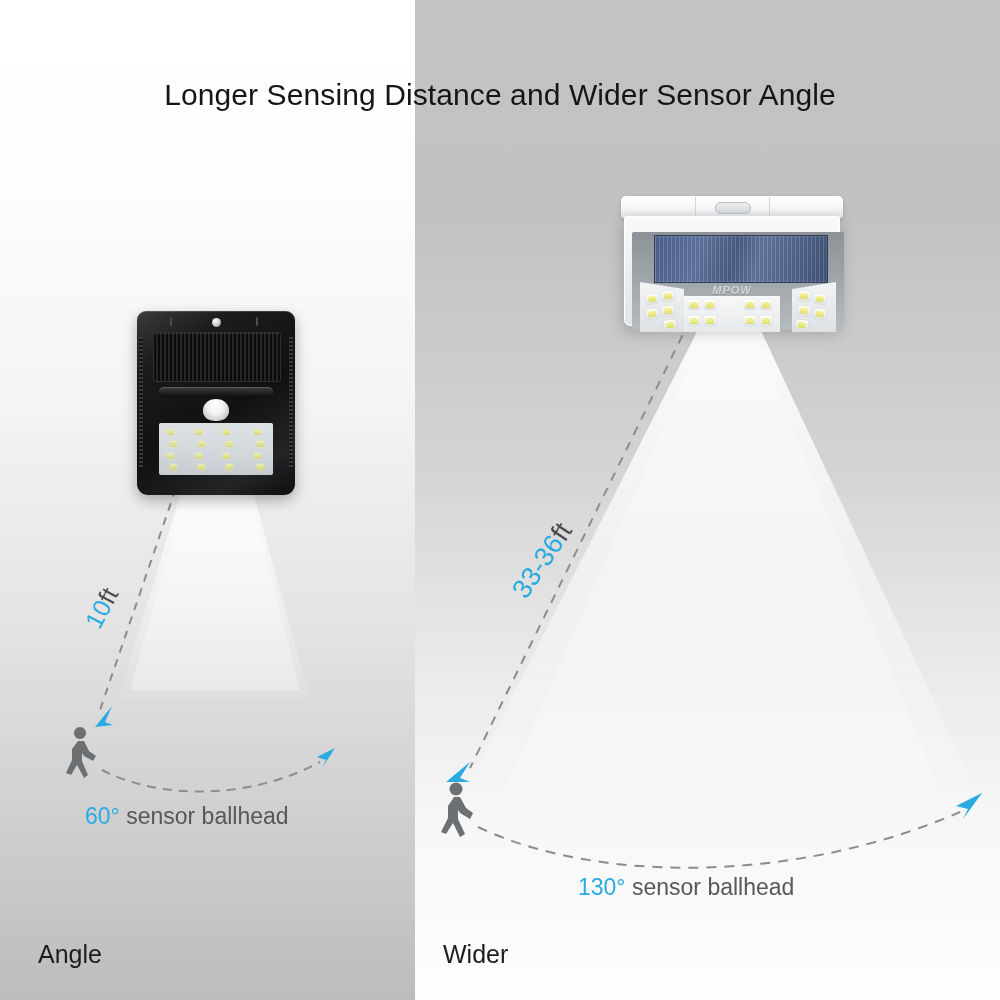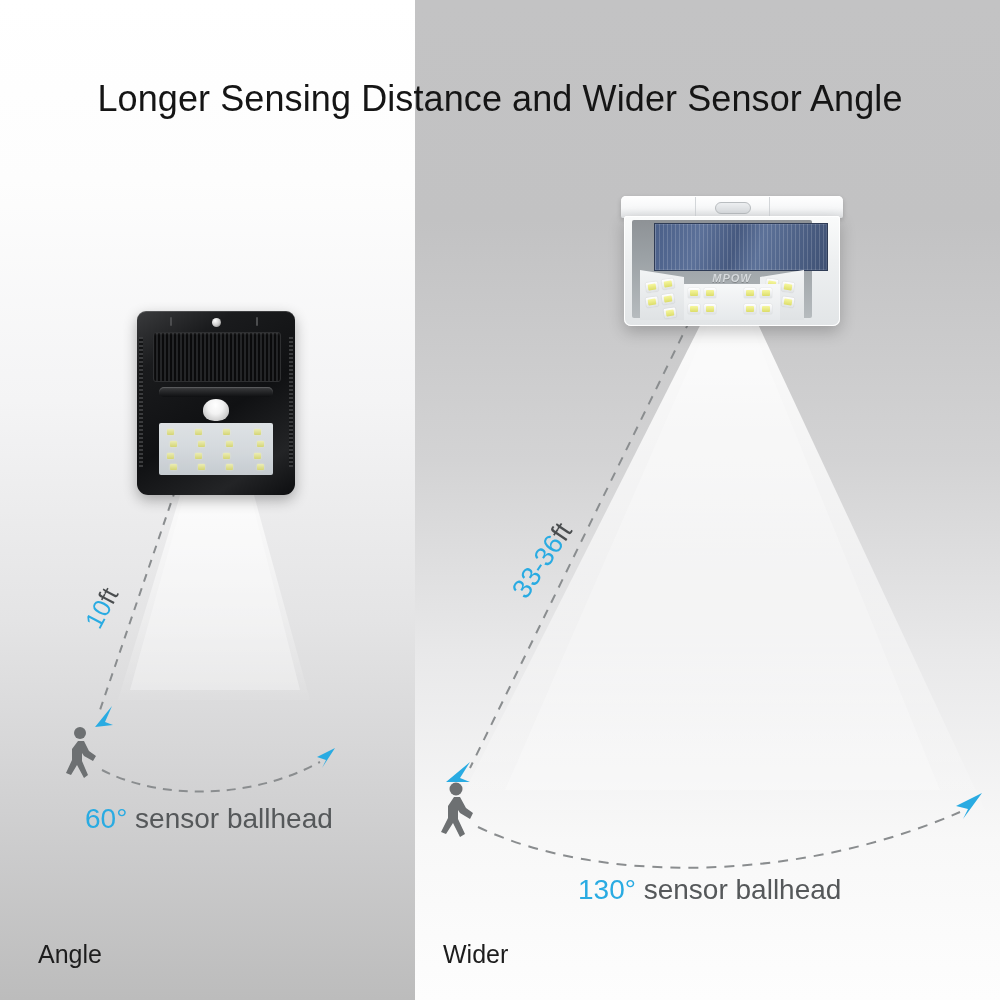--- a/index.html
+++ b/index.html
@@ -18,32 +18,32 @@
   }
   #panel-right{
     left:415px;width:585px;
     background:linear-gradient(to bottom,#c3c3c4 0%,#c2c2c3 22%,#d3d3d4 46%,#e9e9ea 66%,#f8f8f8 84%,#fdfdfd 100%);
   }
 
   
   #title{
     position:absolute;left:0;top:78px;width:1000px;
     text-align:center;
-    font-size:36px;letter-spacing:.1px;
+    font-size:30px;letter-spacing:.1px;
     color:#151515;
     white-space:nowrap;
   }
 
   
   .caption{position:absolute;font-size:25px;color:#1d1d1d;}
   #caption-others{left:38px;top:940px;}
   #caption-ours{left:443px;top:940px;}
 
   
-  .angle-label{position:absolute;font-size:28px;color:#55585a;white-space:nowrap;}
+  .angle-label{position:absolute;font-size:23px;color:#55585a;white-space:nowrap;}
   .angle-label .deg{color:#29abe2;}
   #angle-left{left:85px;top:803px;}
   #angle-right{left:578px;top:874px;}
 
   
   .dist-label{
     position:absolute;font-size:26px;white-space:nowrap;
     transform-origin:left center;
   }
   .dist-label .num{color:#29abe2;}
@@ -119,21 +119,21 @@
   }
   .dr-hood-seam{position:absolute;top:1px;width:1px;height:20px;background:#d3d6d9;}
   #dr-seam-l{left:74px;} #dr-seam-r{left:148px;}
   #dr-body{
     position:absolute;left:3px;top:20px;width:216px;height:110px;
     background:linear-gradient(180deg,#fafbfb 0%,#eef0f1 40%,#e2e5e7 100%);
     border-radius:3px 3px 7px 7px;
     box-shadow:0 6px 16px rgba(0,0,0,.22), inset 0 0 0 1px #ffffff;
   }
   #dr-cavity{
-    position:absolute;left:8px;top:4px;width:180px;height:98px;
+    position:absolute;left:8px;top:16px;width:212px;height:98px;
     background:linear-gradient(180deg,#8e9296 0%,#9aa0a4 35%,#b6bbbe 100%);
     border-radius:2px;
   }
   #dr-solar{
     position:absolute;left:22px;top:3px;width:172px;height:46px;
     background:linear-gradient(104deg,#4a5f88 0%,#5c7199 26%,#46597f 46%,#5d7299 60%,#3e5073 100%);
     border:1px solid #2f3c56;
     box-shadow:inset 0 0 0 1px rgba(255,255,255,.10);
   }
   #dr-solar-lines{

